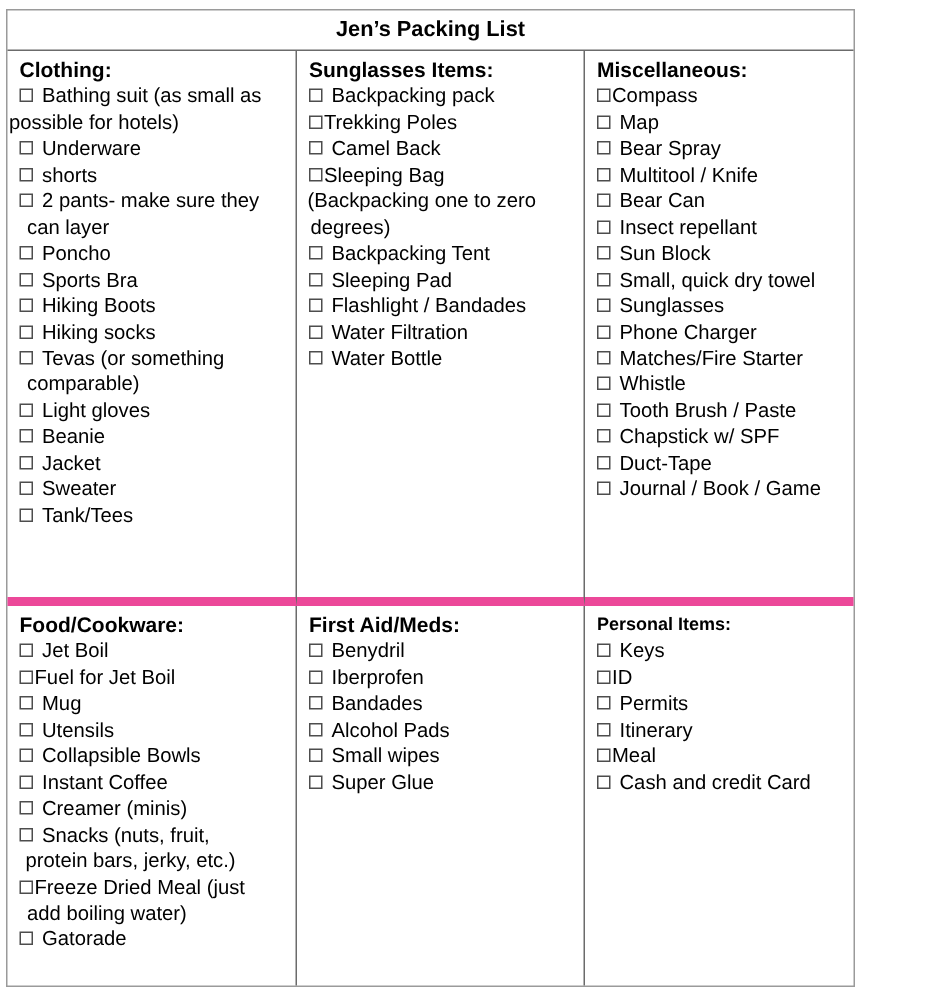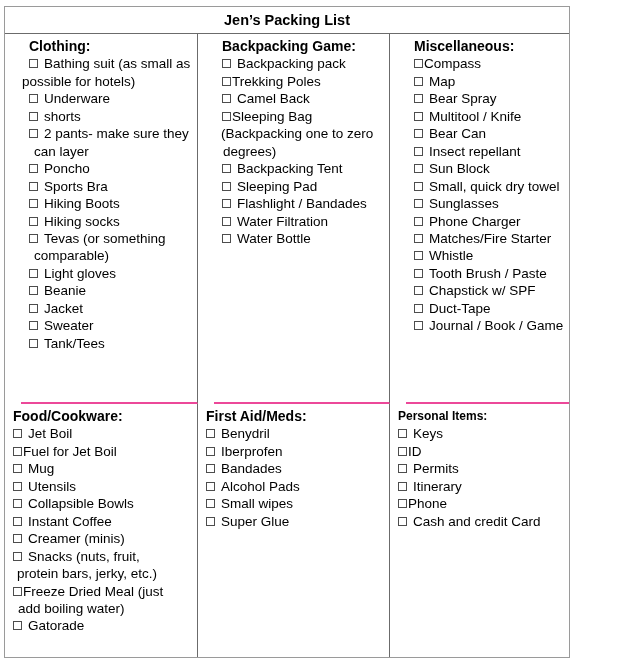--- a/index.html
+++ b/index.html
@@ -43,21 +43,21 @@
   .cell {
     box-sizing: border-box;
     border-right: 1px solid #6b6b6b;
     padding: 4px 2px 0 0;
     overflow: hidden;
     font-size: 13.5px;
     line-height: 17.45px;
     white-space: nowrap;
   }
   .cell:last-child { border-right: none; }
-  .grid-row.r0 .cell { border-bottom: 2px solid #ec4899; margin-left: 16px; }
+  .grid-row.r0 .cell { border-bottom: 6px solid #ec4899; }
   .cell-header {
     font-weight: bold;
     font-size: 14px;
     padding-left: 8px;
   }
   .cell-header.small { font-size: 12px; }
   .item-line { padding-left: 8px; }
   .wrap-line { padding-left: 0; }
   .checkbox {
     display: inline-block;
@@ -94,21 +94,21 @@
           <div class="item-line"><span class="checkbox gap"></span><span>Hiking socks</span></div>
           <div class="item-line"><span class="checkbox gap"></span><span>Tevas (or something</span></div>
           <div class="wrap-line" style="padding-left: 13px;">comparable)</div>
           <div class="item-line"><span class="checkbox gap"></span><span>Light gloves</span></div>
           <div class="item-line"><span class="checkbox gap"></span><span>Beanie</span></div>
           <div class="item-line"><span class="checkbox gap"></span><span>Jacket</span></div>
           <div class="item-line"><span class="checkbox gap"></span><span>Sweater</span></div>
           <div class="item-line"><span class="checkbox gap"></span><span>Tank/Tees</span></div>
         </div>
         <div class="cell">
-          <div class="cell-header">Backpacking Game:</div>
+          <div class="cell-header">Sunglasses Items:</div>
           <div class="item-line"><span class="checkbox gap"></span><span>Backpacking pack</span></div>
           <div class="item-line"><span class="checkbox"></span><span>Trekking Poles</span></div>
           <div class="item-line"><span class="checkbox gap"></span><span>Camel Back</span></div>
           <div class="item-line"><span class="checkbox"></span><span>Sleeping Bag</span></div>
           <div class="wrap-line" style="padding-left: 7px;">(Backpacking one to zero</div>
           <div class="wrap-line" style="padding-left: 9px;">degrees)</div>
           <div class="item-line"><span class="checkbox gap"></span><span>Backpacking Tent</span></div>
           <div class="item-line"><span class="checkbox gap"></span><span>Sleeping Pad</span></div>
           <div class="item-line"><span class="checkbox gap"></span><span>Flashlight / Bandades</span></div>
           <div class="item-line"><span class="checkbox gap"></span><span>Water Filtration</span></div>
@@ -158,18 +158,18 @@
           <div class="item-line"><span class="checkbox gap"></span><span>Alcohol Pads</span></div>
           <div class="item-line"><span class="checkbox gap"></span><span>Small wipes</span></div>
           <div class="item-line"><span class="checkbox gap"></span><span>Super Glue</span></div>
         </div>
         <div class="cell">
           <div class="cell-header small">Personal Items:</div>
           <div class="item-line"><span class="checkbox gap"></span><span>Keys</span></div>
           <div class="item-line"><span class="checkbox"></span><span>ID</span></div>
           <div class="item-line"><span class="checkbox gap"></span><span>Permits</span></div>
           <div class="item-line"><span class="checkbox gap"></span><span>Itinerary</span></div>
-          <div class="item-line"><span class="checkbox"></span><span>Phone</span></div>
+          <div class="item-line"><span class="checkbox"></span><span>Meal</span></div>
           <div class="item-line"><span class="checkbox gap"></span><span>Cash and credit Card</span></div>
         </div>
       </div>
   </div>
 </div>
 
 </body></html>

